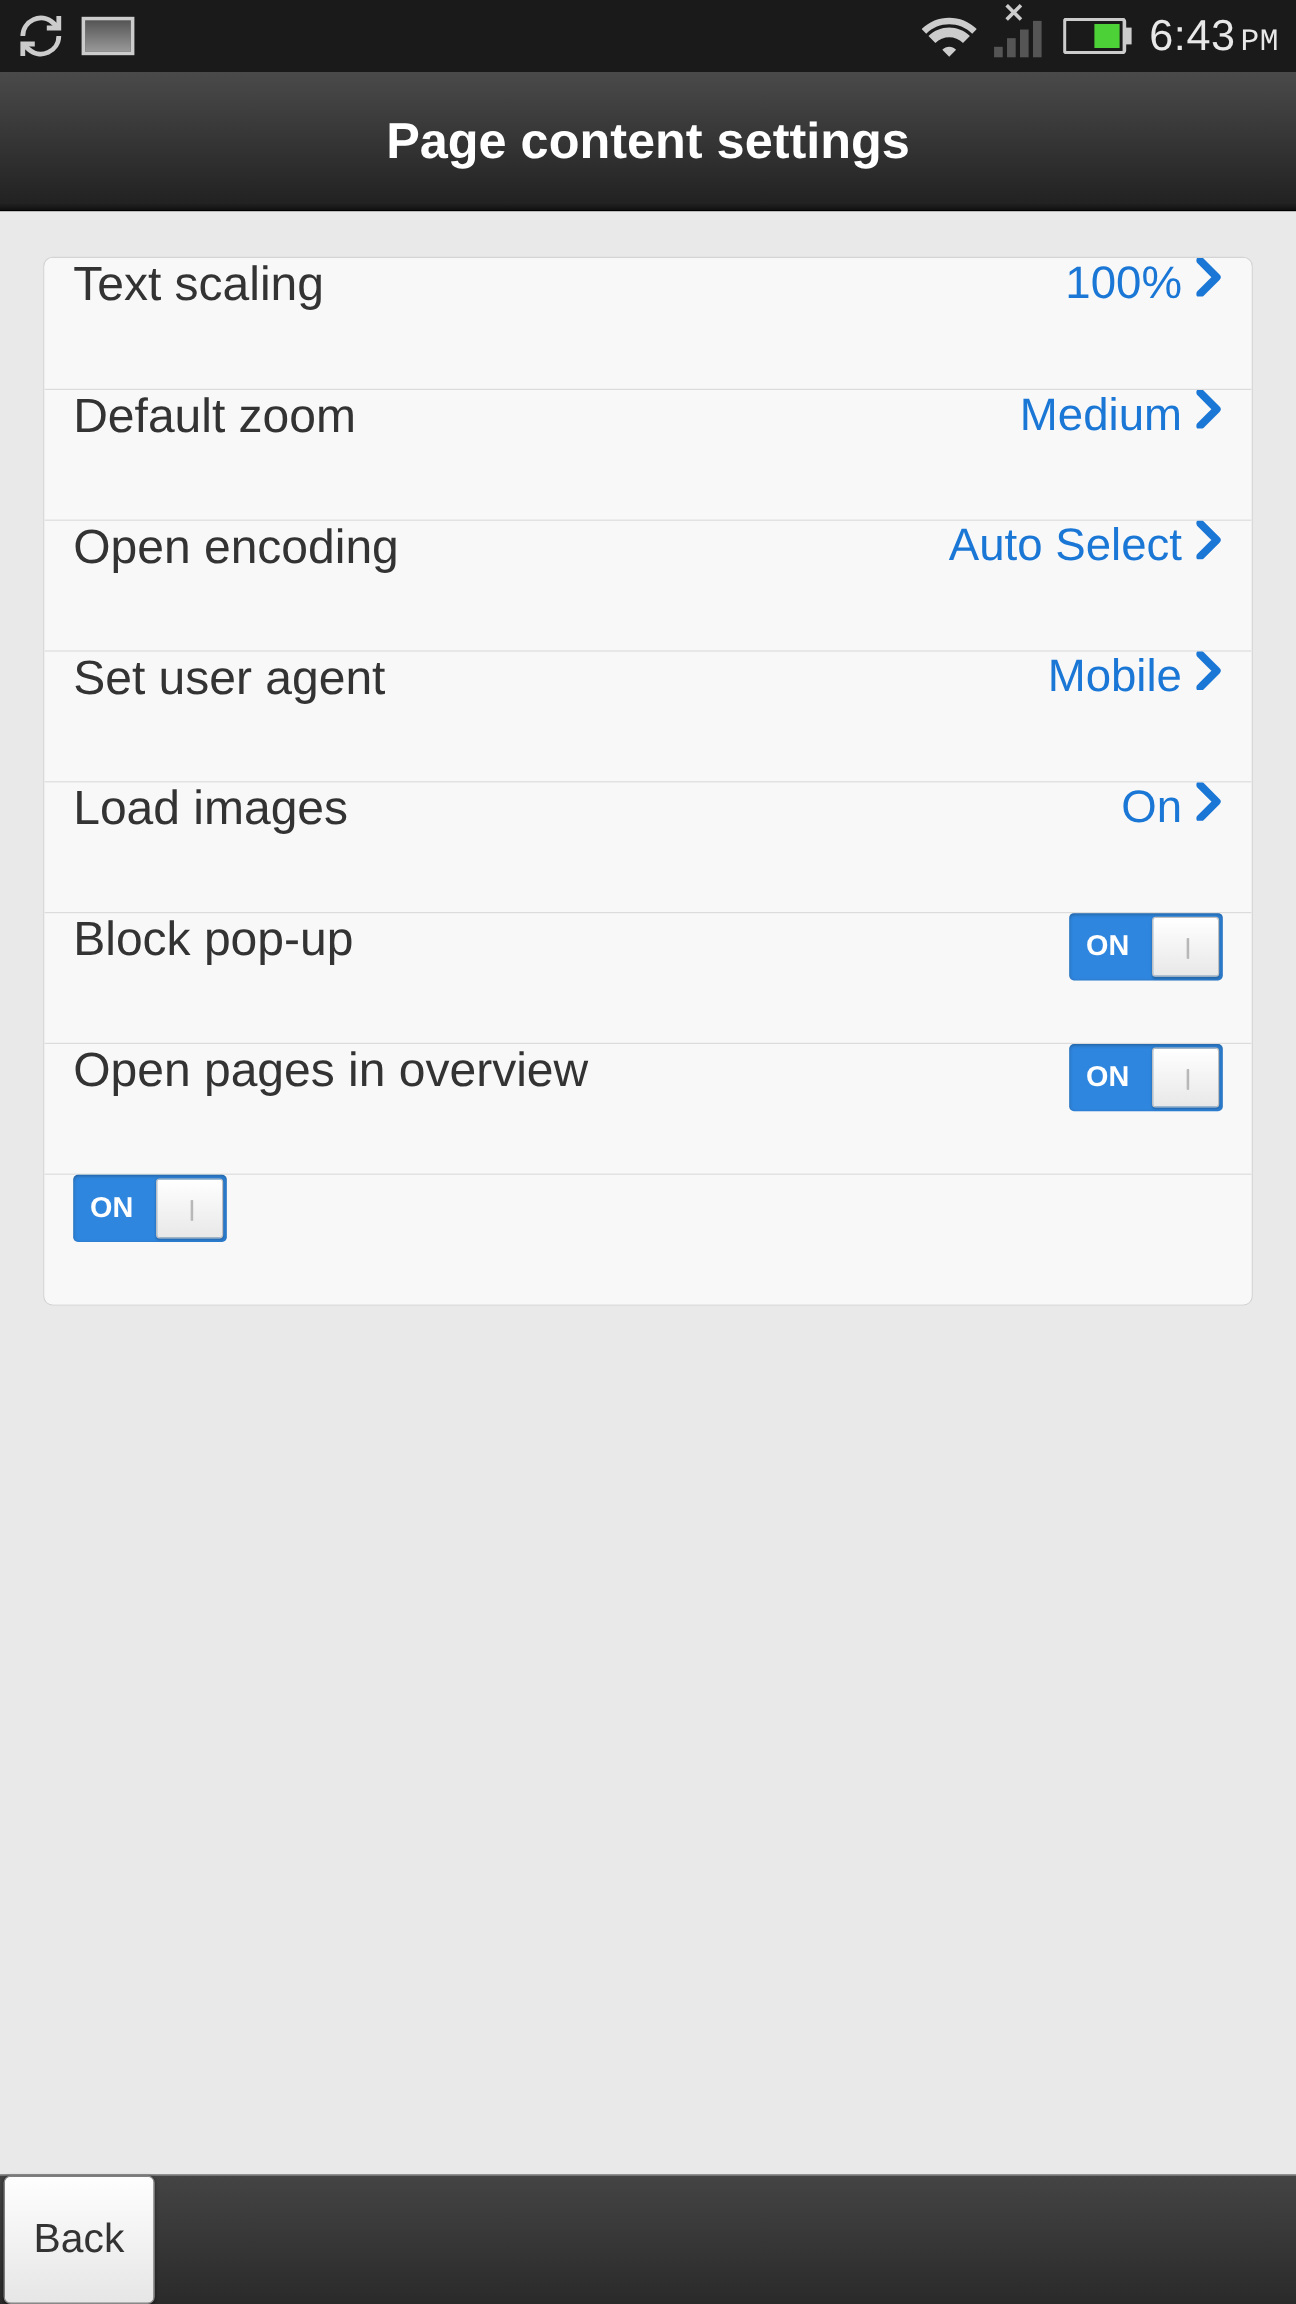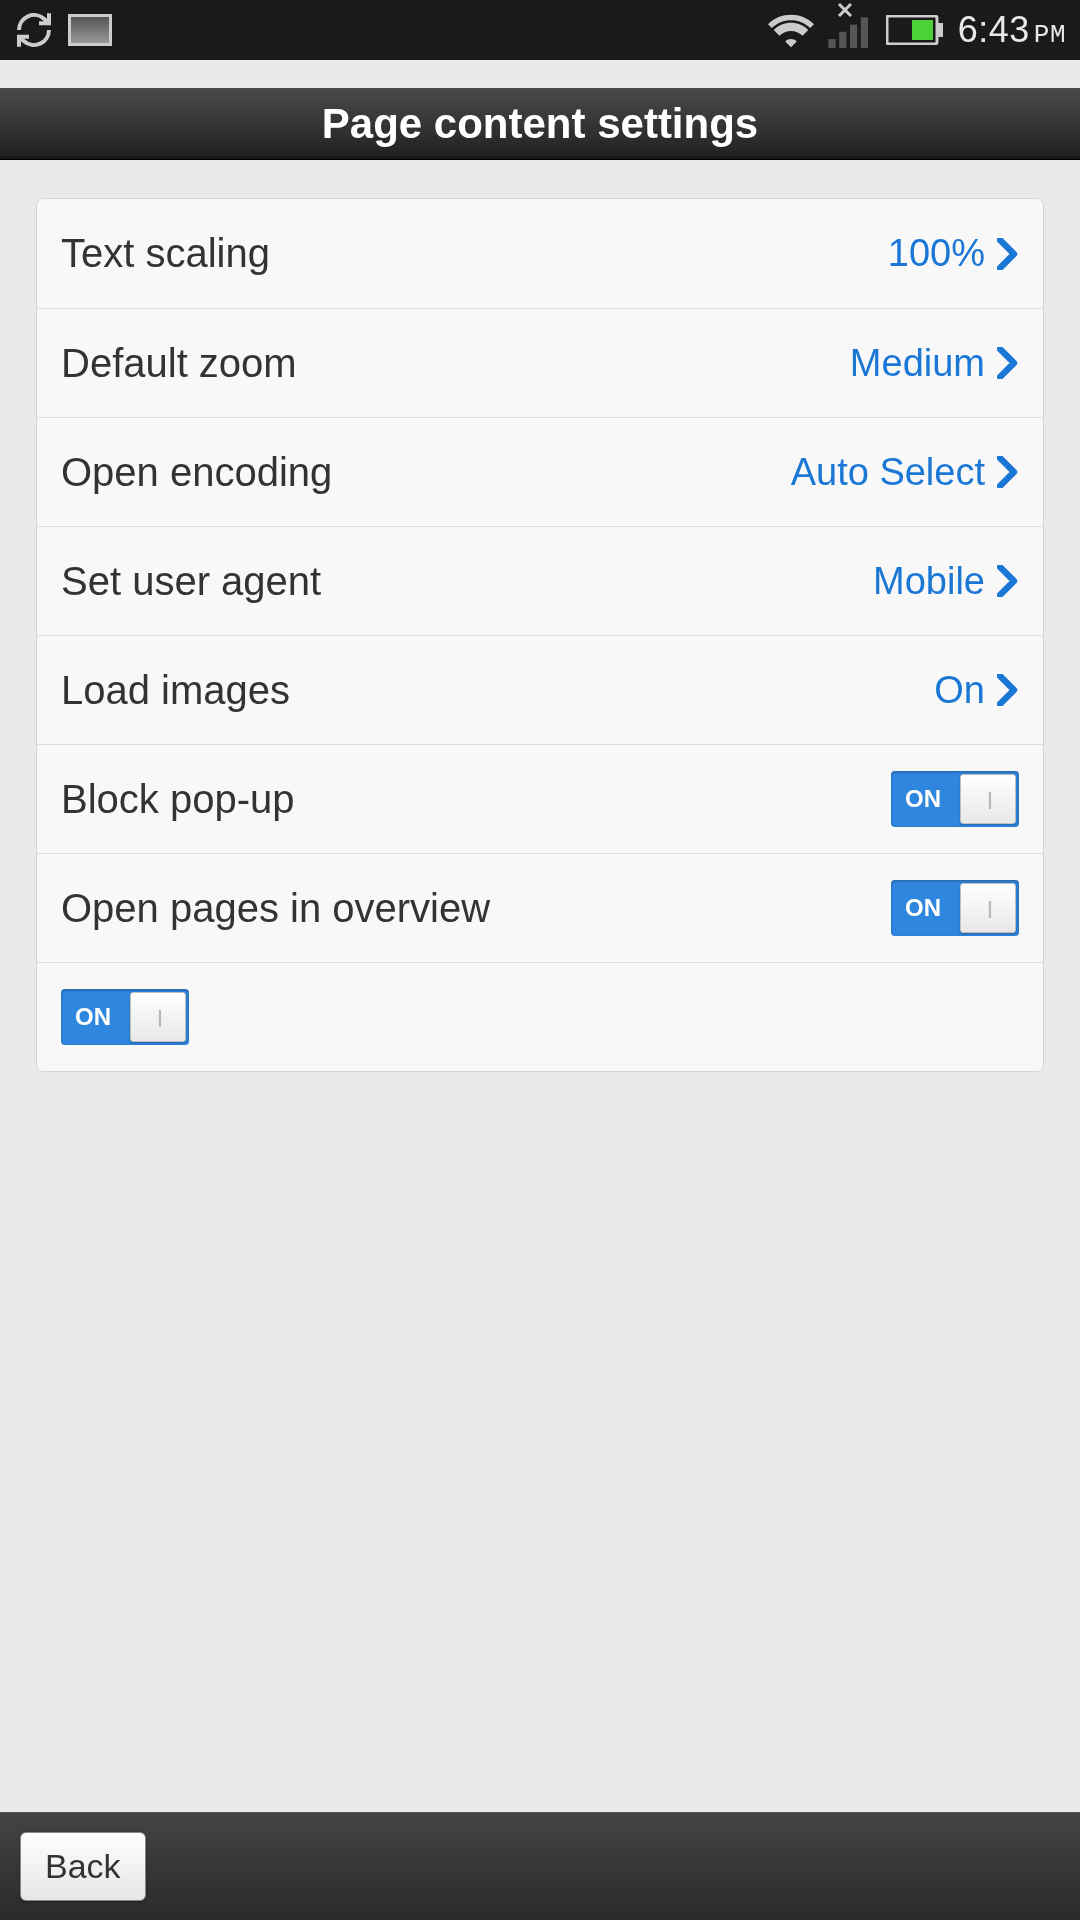--- a/index.html
+++ b/index.html
@@ -6,38 +6,38 @@
   html,body { width:1080px; height:1920px; font-family:-apple-system,Helvetica,Arial,sans-serif; background:#e9e9e9; overflow:hidden; }
   
   .statusbar { height:60px; background:#1a1a1a; display:flex; align-items:center; padding:0 14px; color:#ccc; }
   .statusbar .left, .statusbar .right { display:flex; align-items:center; gap:14px; }
   .statusbar .right { margin-left:auto; }
   .sync-icon svg, .wifi-icon svg, .signal-icon svg, .battery-icon svg { display:block; }
   .screen-icon { width:44px; height:32px; border:3px solid #ccc; background:linear-gradient(#555,#999); }
   .time { font-size:36px; color:#e8e8e8; letter-spacing:0.5px; }
   .time .ampm { font-size:26px; margin-left:4px;font-family:Liberation Mono, monospace; }
   
-  .titlebar { height:72px; background:linear-gradient(#4a4a4a,#222 95%,#111); display:flex; align-items:center; justify-content:center; border-bottom:1px solid #000;margin-top:28px; }
+  .titlebar { height:116px; background:linear-gradient(#4a4a4a,#222 95%,#111); display:flex; align-items:center; justify-content:center; border-bottom:1px solid #000; }
   .titlebar-text { color:#fff; font-size:42px; font-weight:600; }
   
   .content { padding:38px 36px 0 36px; }
   .card { border:1px solid #d4d4d4; border-radius:8px; background:#f8f8f8; overflow:hidden; }
-  .row { display:flex; align-items:center; height:109px; padding:0 24px; border-top:1px solid #dcdcdc; background:#f8f8f8; }
+  .row { display:flex; align-items:flex-start; height:109px; padding:0 24px; border-top:1px solid #dcdcdc; background:#f8f8f8; }
   .row:first-child { border-top:none; }
   .row-label { font-size:40px; color:#333; flex:1; }
   .row-value { font-size:38px; color:#1b77d6; margin-right:12px; }
   .chevron { color:#1b77d6; width:22px; height:32px; }
   .chevron svg { display:block; }
   
   .toggle { width:128px; height:56px; border-radius:4px; background:#2f86de; position:relative; display:flex; align-items:center; box-shadow:inset 0 1px 3px rgba(0,0,0,0.3); }
   .toggle .on-text { color:#fff; font-size:24px; font-weight:700; position:absolute; left:14px; }
   .toggle .knob { position:absolute; right:3px; top:3px; width:56px; height:50px; border-radius:3px; background:linear-gradient(#fff,#e8e8e8); border:1px solid #bfbfbf; box-shadow:0 1px 2px rgba(0,0,0,0.25); display:flex; align-items:center; justify-content:center; }
   .toggle .knob .grip { font-size:18px; color:#b8b8b8; letter-spacing:-5px; }
   
-  .bottombar { position:absolute; bottom:0; left:0; width:1080px; height:108px; background:linear-gradient(#444,#2a2a2a); display:flex; align-items:center; padding-left:20px; border-top:1px solid #555; }
+  .bottombar { position:absolute; bottom:0; left:0; width:1080px; height:108px; background:linear-gradient(#444,#2a2a2a); display:flex; padding-left:3px; border-top:1px solid #555; }
   .back-btn { background:linear-gradient(#fefefe,#e6e6e6); border:1px solid #888; border-radius:6px; padding:14px 24px; font-size:34px; color:#333; box-shadow:0 1px 0 rgba(255,255,255,0.6) inset,0 1px 3px rgba(0,0,0,0.4); }
 </style>
 </head>
 <body>
 
 <div class="statusbar">
   <div class="left">
     <span class="sync-icon">
       <svg width="40" height="40" viewBox="0 0 24 24" fill="none" stroke="#ccc" stroke-width="2.4">
         <path d="M21 2v6h-6"></path>

